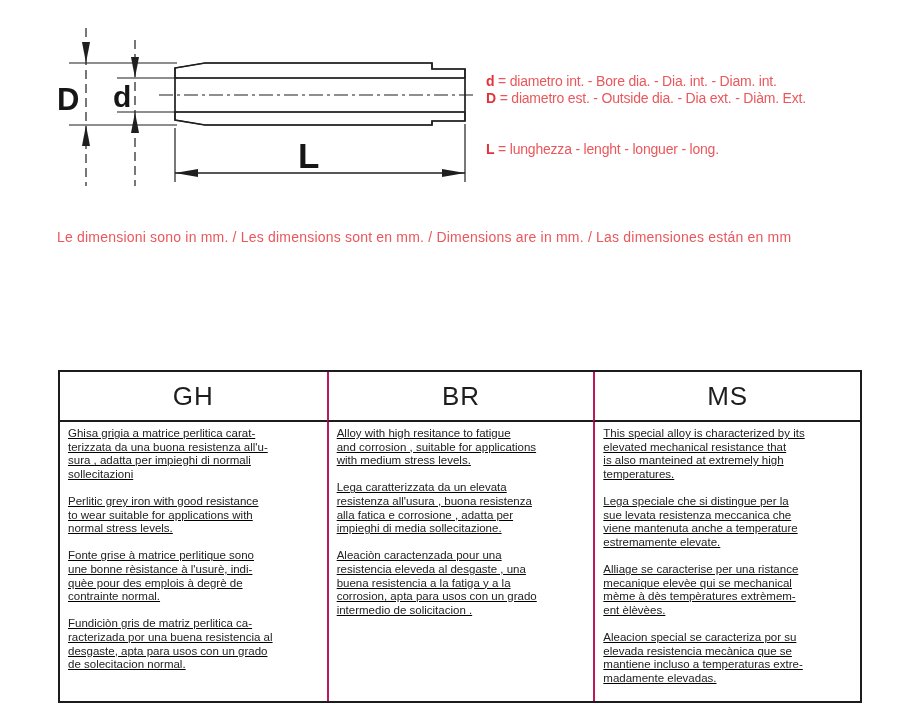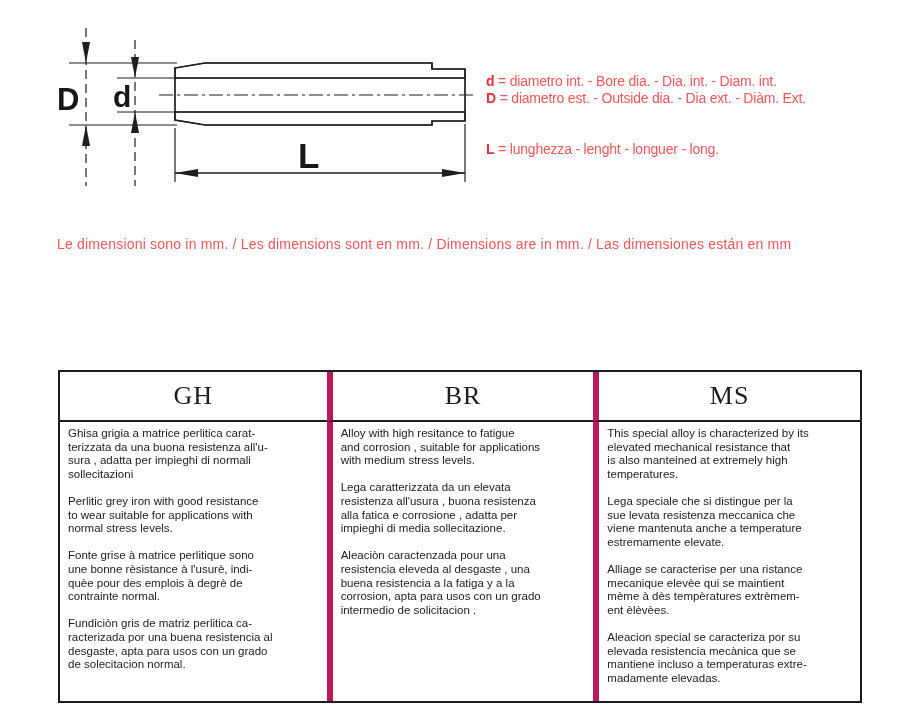--- a/index.html
+++ b/index.html
@@ -34,21 +34,21 @@
   }
   .legend-row { white-space: nowrap; line-height: 16px; margin-top: 12px; }
   .legend-row + .legend-row { margin-top: 1px; }
   .legend-row:nth-child(3) { margin-top: 35px; }
   .legend-key { font-weight: bold; color: #e2333b; }
 
   
   .note {
     position: absolute;
     left: 57px;
-    top: 236px;
+    top: 229px;
     width: 830px;
     color: #ea575c;
     font-size: 14px;
     letter-spacing: 0.2px;
     white-space: nowrap;
   }
 
   
   .materials-table {
     position: absolute;
@@ -63,26 +63,26 @@
     background: #ffffff;
   }
   .th {
     border-bottom: 2px solid #1c1c1c;
     display: flex;
     align-items: center;
     justify-content: center;
     font-size: 26px;
     letter-spacing: 1px;
     color: #1d1d1d;
-    font-family: Liberation Serif, serif;
-  }
-  .th + .th, .td + .td { border-left: 6px solid #be185d; }
+  }
+  .th + .th, .td + .td { border-left: 2px solid #be185d; }
   .td {
     padding: 5px 12px 0 8px;
     overflow: hidden;
+    text-decoration: underline;
   }
   .td p {
     font-size: 11.5px;
     line-height: 13.6px;
     color: #222222;
     white-space: pre-line;
     margin-bottom: 13.6px;
   }
 
   
@@ -199,21 +199,21 @@
     <div class="td">
       <p>This special alloy is characterized by its
 elevated mechanical resistance that
 is also manteined at extremely high
 temperatures.</p>
       <p>Lega speciale che si distingue per la
 sue levata resistenza meccanica che
 viene mantenuta anche a temperature
 estremamente elevate.</p>
       <p>Alliage se caracterise per una ristance
-mecanique elevèe qui se maintient
+mecanique elevèe qui se mechanical
 mème à dès tempèratures extrèmem-
 ent èlèvèes.</p>
       <p>Aleacion special se caracteriza por su
 elevada resistencia mecànica que se
 mantiene incluso a temperaturas extre-
 madamente elevadas.</p>
     </div>
   </div>
 
 </div>

